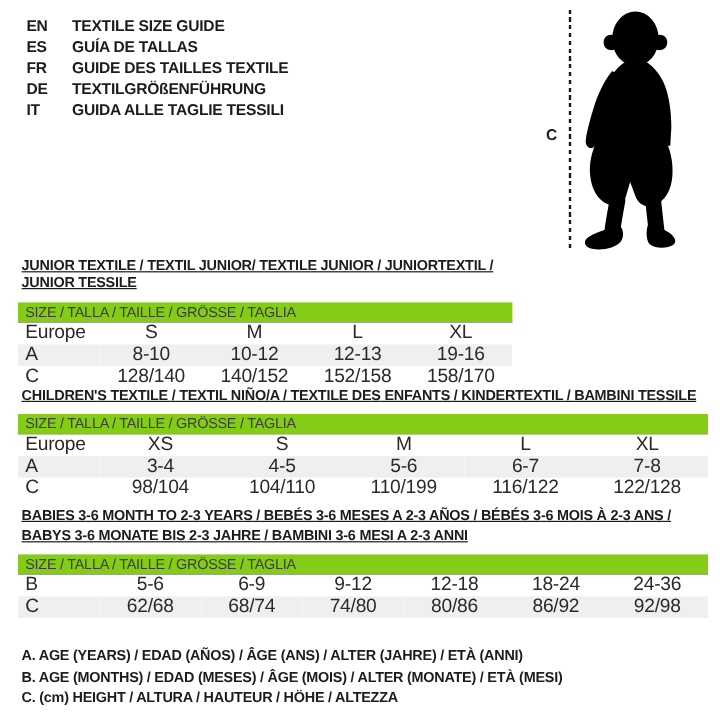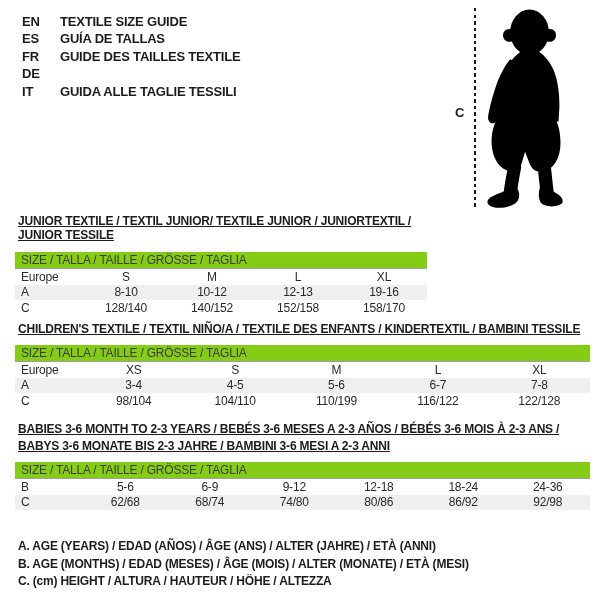--- a/index.html
+++ b/index.html
@@ -24,21 +24,21 @@
   .t1{top:214px;width:412px;}
   .t2{top:322px;width:575px;}
   .t3{top:421px;width:575px;}
   .tbl-title{font-size:12px;font-weight:bold;letter-spacing:-0.2px;line-height:14px;margin:0 0 10px 3px;text-decoration:underline;}
   .t2 .tbl-title{margin-bottom:9px;}
   .t3 .tbl-title{line-height:17px;margin-bottom:7px;}
   .size-band{
     background:#84cc16;color:#3d3d3d;font-size:12px;height:16px;line-height:16px;
     padding-left:6px;border-bottom:1px solid #9e9e9e;letter-spacing:-0.2px;
   }
-  table.size-table{width:100%;border-collapse:collapse;table-layout:fixed;font-size:12px;color:#2a2a2a;}
+  table.size-table{width:100%;border-collapse:collapse;table-layout:fixed;font-size:16px;color:#2a2a2a;}
   .size-table td{height:15.5px;padding:0;text-align:center;letter-spacing:-0.2px;overflow:hidden;}
   .size-table td.row-label{text-align:left;padding-left:6px;width:62px;}
   tr.alt{background:#efefef;}
   
   .notes{position:absolute;top:538px;left:18px;font-size:12px;font-weight:bold;line-height:17.5px;letter-spacing:-0.2px;}
 </style>
 </head>
 <body>
 
 <div class="page">
@@ -51,20 +51,21 @@
     <div class="lang-row">
       <span class="lang-code">ES</span>
       <span class="lang-title">GUÍA DE TALLAS</span>
     </div>
     <div class="lang-row">
       <span class="lang-code">FR</span>
       <span class="lang-title">GUIDE DES TAILLES TEXTILE</span>
     </div>
     <div class="lang-row">
       <span class="lang-code">DE</span>
+      <span class="lang-title">TEXTILGRÖßENFÜHRUNG</span>
     </div>
     <div class="lang-row">
       <span class="lang-code">IT</span>
       <span class="lang-title">GUIDA ALLE TAGLIE TESSILI</span>
     </div>
   </div>
 
   <div class="figure">
     <span class="height-label">C</span>
     <div class="dash-line"></div>

